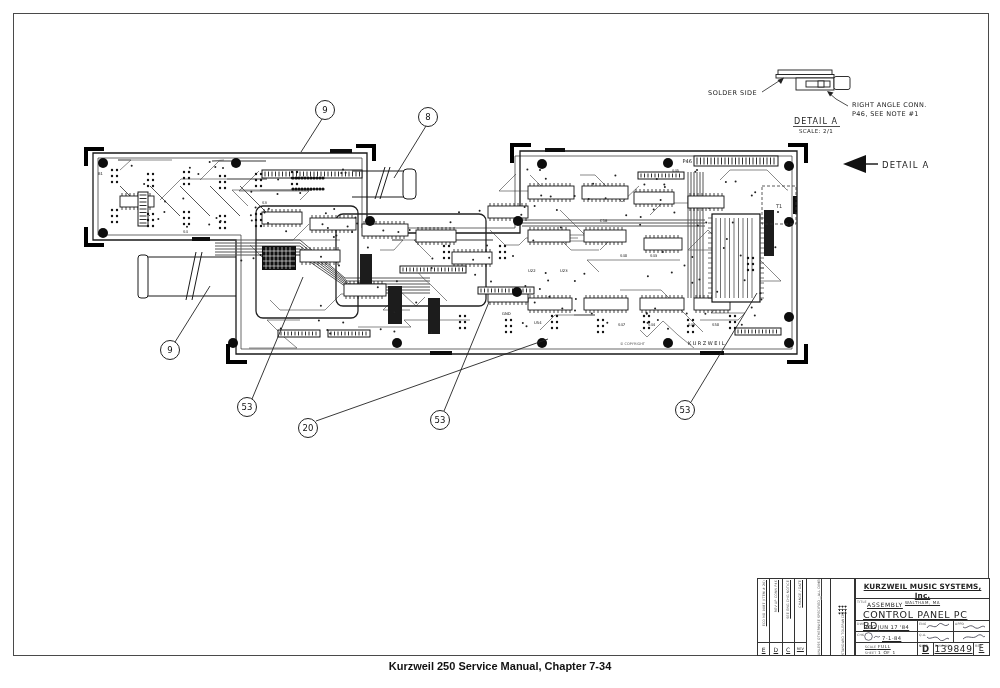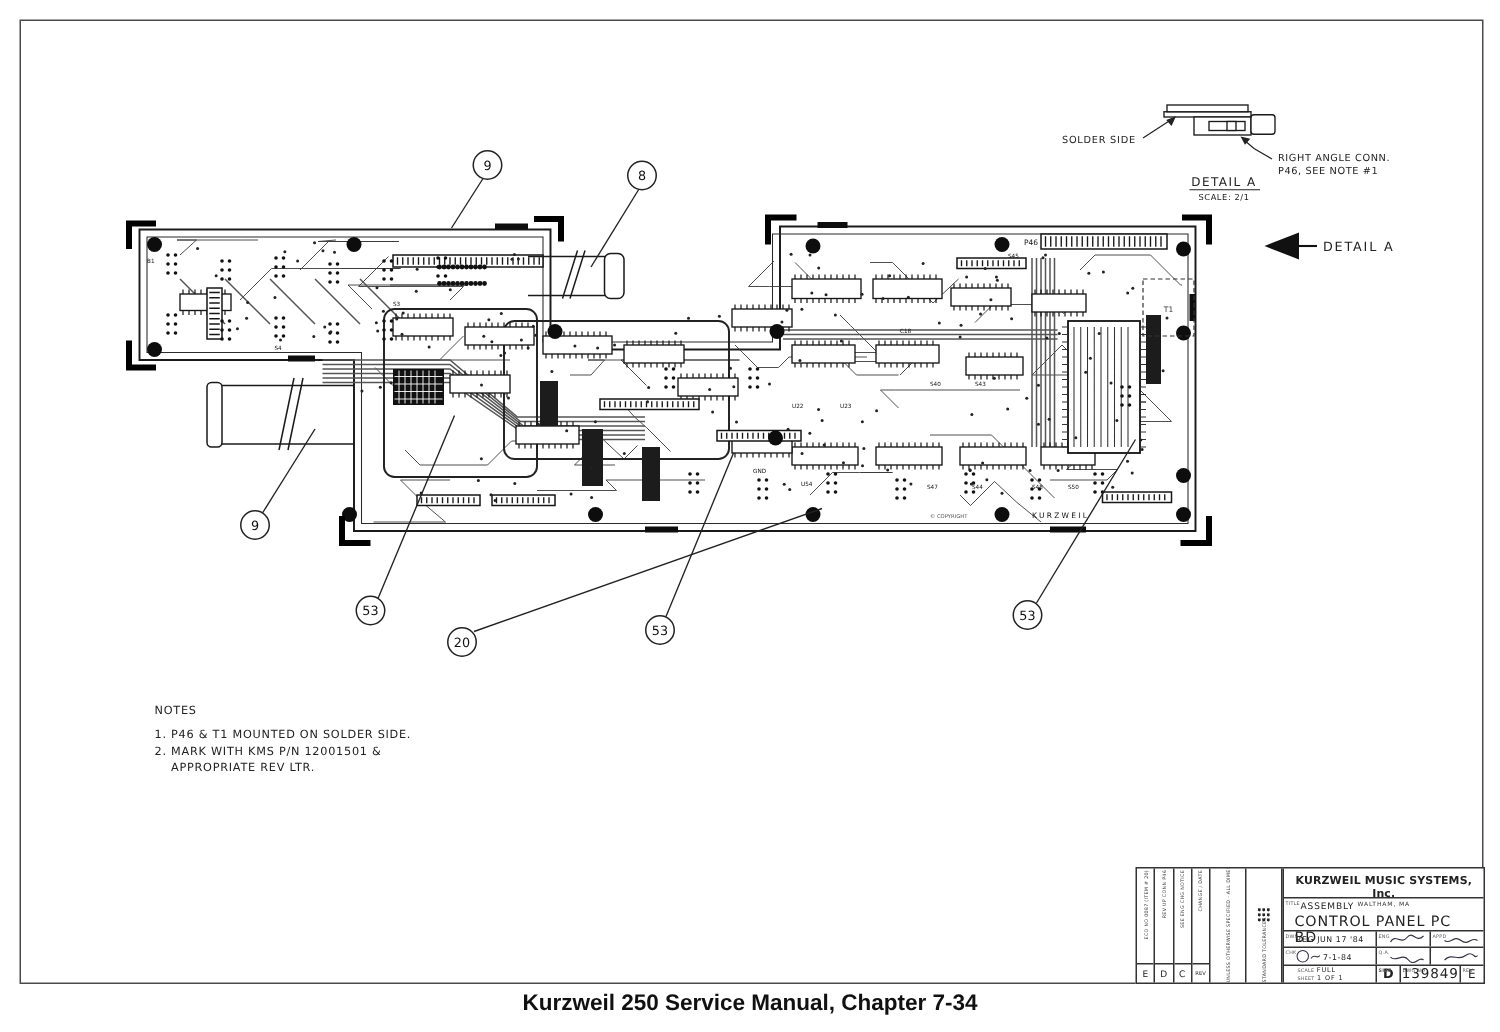--- a/index.html
+++ b/index.html
@@ -4,24 +4,24 @@
 <style>
   html,body{margin:0;padding:0;background:#fff;}
   .page{position:relative;width:1000px;height:688px;background:#fff;overflow:hidden;
         font-family:"DejaVu Sans",sans-serif;color:#1a1a1a;}
   .page svg.main{position:absolute;left:0;top:0;}
   .notes{position:absolute;left:103px;top:469px;font-size:7.5px;line-height:1.45;
          letter-spacing:.5px;color:#222;}
   .notes .nh{margin-bottom:5px;}
   .notes .n3{padding-left:11px;}
   .caption{position:absolute;left:0;right:0;top:660px;text-align:center;
-           font-family:"Liberation Sans",sans-serif;font-weight:700;font-size:15px;color:#111;}
+           font-family:"Liberation Sans",sans-serif;font-weight:700;font-size:11px;color:#111;}
   
   .tb{position:absolute;left:757px;top:578px;width:233px;height:78px;border:1px solid #333;
-      display:flex;background:#fff;color:#222;}
+      display:flex;background:#fff;color:#222;text-decoration:underline;}
   .tb,.tb *{box-sizing:border-box;}
   .tb-rev{display:flex;width:49px;border-right:1px solid #333;}
   .revcol{flex:1;border-right:1px solid #333;display:flex;flex-direction:column;min-width:0;}
   .revcol:last-child{border-right:none;}
   .revnote{flex:1;overflow:hidden;padding:1px 0;}
   .revletter{height:13px;border-top:1px solid #333;font-size:6px;display:flex;
              align-items:center;justify-content:center;overflow:hidden;}
   .vt{writing-mode:vertical-rl;transform:rotate(180deg);font-size:3.2px;letter-spacing:.2px;
       color:#444;line-height:1.25;white-space:nowrap;margin:0 auto;}
   .tb-std{width:49px;border-right:1px solid #333;display:flex;position:relative;}
@@ -575,26 +575,20 @@
     <text x="816" y="133" font-size="5.5" letter-spacing=".4" text-anchor="middle" fill="#222">SCALE: 2/1</text>
   </g>
 
   <g>
     <polygon points="843,164 866,155 866,173" fill="#111"></polygon>
     <line x1="866" y1="164" x2="878" y2="164" stroke="#111" stroke-width="1.4"></line>
     <text x="882" y="167.5" font-size="8.5" letter-spacing="1.2" fill="#222">DETAIL A</text>
   </g>
 </svg>
 
-<div class="notes">
-  <div class="nh">NOTES</div>
-  <div>1. P46 &amp; T1 MOUNTED ON SOLDER SIDE.</div>
-  <div>2. MARK WITH KMS P/N 12001501 &amp;</div>
-  <div class="n3">APPROPRIATE REV LTR.</div>
-</div>
 
 <div class="tb">
   <div class="tb-rev">
     <div class="revcol">
       <div class="revnote">
             <div class="vt">ECO NO 0087 (ITEM # 20)</div>
           </div>
       <div class="revletter">E</div>
     </div>
     <div class="revcol">

